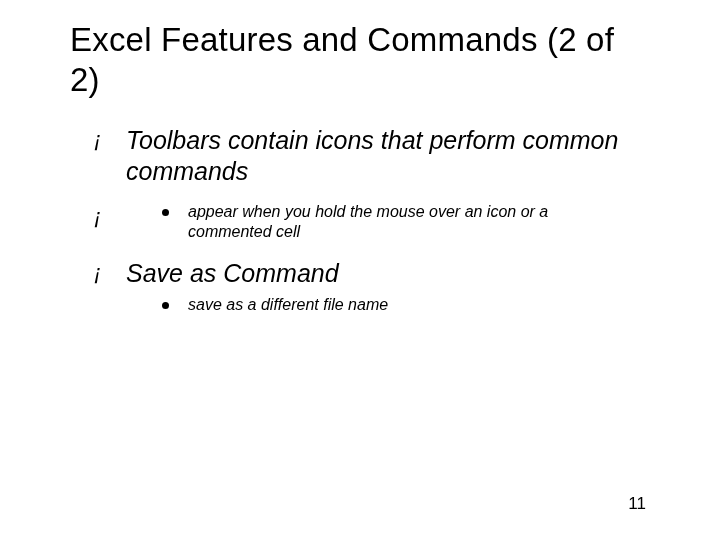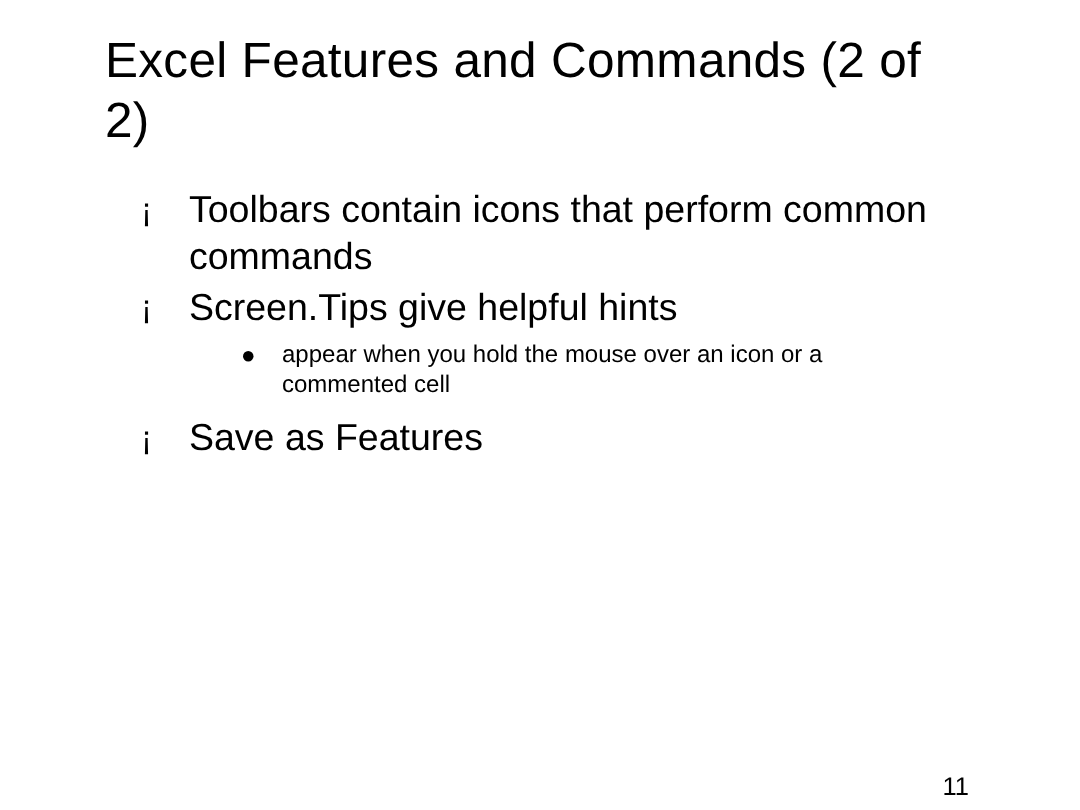--- a/index.html
+++ b/index.html
@@ -28,22 +28,23 @@
   }
   ul.level1 {
     list-style: none;
     margin: 0;
     padding: 0 0 0 24px;
   }
   ul.level1 > li {
     position: relative;
     font-size: 25px;
     line-height: 1.22;
-    margin: 4px 0 4px 0;
+    margin: 16px 0 4px 0;
     padding-left: 32px;
+    font-style: italic;
   }
   ul.level1 > li::before {
     content: "¡";
     position: absolute;
     left: 0;
     top: 0;
     font-size: 22px;
     line-height: 1.35;
   }
   ul.level2 {
@@ -64,45 +65,47 @@
     left: 0;
     top: 7px;
     width: 7px;
     height: 7px;
     background: #000;
     border-radius: 50%;
   }
   .page-num {
     position: absolute;
     right: 30px;
-    bottom: 5px;
+    bottom: 26px;
     font-size: 17px;
   }
 </style>
 </head>
 <body>
 
 <div class="slide">
 
   <h1 class="title">Excel Features and Commands (2 of 2)</h1>
 
   <ul class="level1">
     <li>
       <span>Toolbars contain icons that perform common commands</span>
     </li>
     <li>
-      <span>Screen.Tips give helpful hints</span>
       <ul class="level2">
         <li>
           <span>appear when you hold the mouse over an icon or a commented cell</span>
         </li>
       </ul>
     </li>
     <li>
-      <span>Save as Features</span>
+      <span>Save as Command</span>
       <ul class="level2">
+        <li>
+          <span>save as a different file name</span>
+        </li>
       </ul>
     </li>
   </ul>
 
   <div class="page-num">11</div>
 
 </div>
 
 </body></html>

